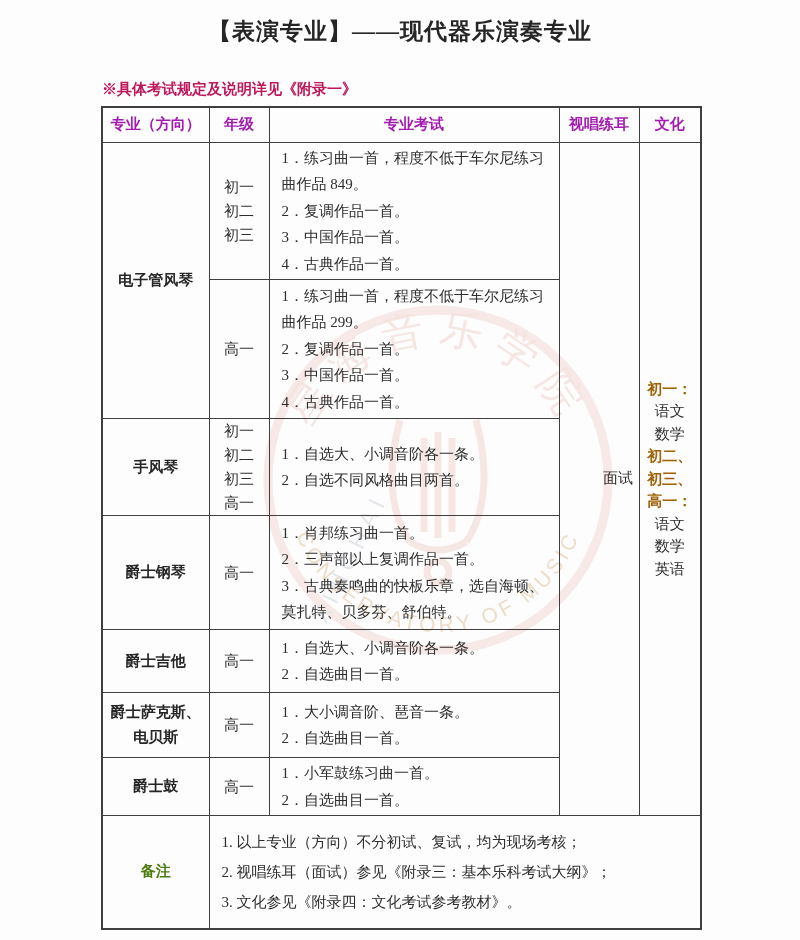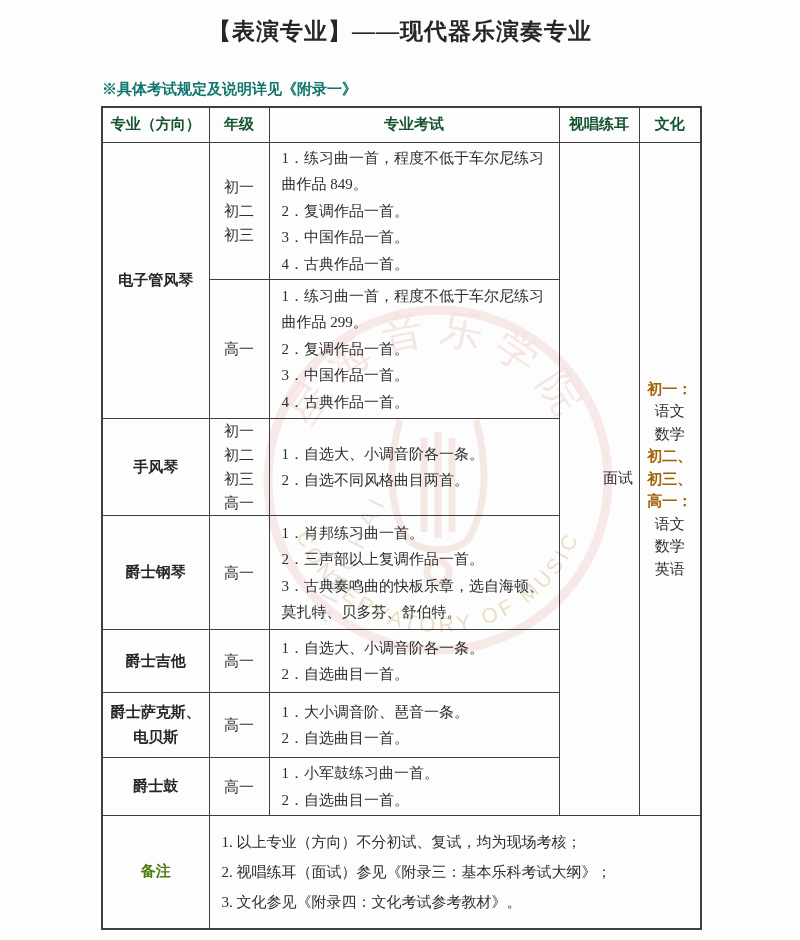--- a/index.html
+++ b/index.html
@@ -26,40 +26,40 @@
     text-align:center;
     font-size:23px;
     font-weight:bold;
     letter-spacing:1px;
     color:#262626;
   }
   .note {
     margin:33px 0 7px 102px;
     font-size:15px;
     font-weight:bold;
-    color:#0f766e;
+    color:#be185d;
   }
 
   table.exam-table {
     border-collapse:collapse;
     table-layout:fixed;
     margin-left:101px;
     width:599px;
     border:2px solid #3f3f3f;
     background:transparent;
   }
   .exam-table th, .exam-table td {
     border:1px solid #3f3f3f;
     vertical-align:middle;
     font-size:15px;
   }
   col.c1{width:107px} col.c2{width:60px} col.c3{width:290px} col.c4{width:80px} col.c5{width:62px}
 
   tr.hdr { height:35px; }
-  tr.hdr th { font-weight:bold; text-align:center; color:#14532d; }
+  tr.hdr th { font-weight:bold; text-align:center; color:#a21caf; }
 
   tr.r1a{height:130px} tr.r1b{height:139px} tr.r2{height:96px}
   tr.r3{height:114px}  tr.r4{height:63px}  tr.r5{height:65px}
   tr.r6{height:55px}   tr.r7{height:113px}
 
   td.major { text-align:center; font-weight:bold; line-height:25px; color:#262626;margin-left:12px; }
   td.grade { text-align:center; line-height:24px; }
   td.exam  { text-align:left; line-height:26.5px; padding:2px 8px 2px 12px; }
   td.sight { text-align:center;padding-left:38px; }
   td.culture { text-align:center; line-height:22.5px; }

